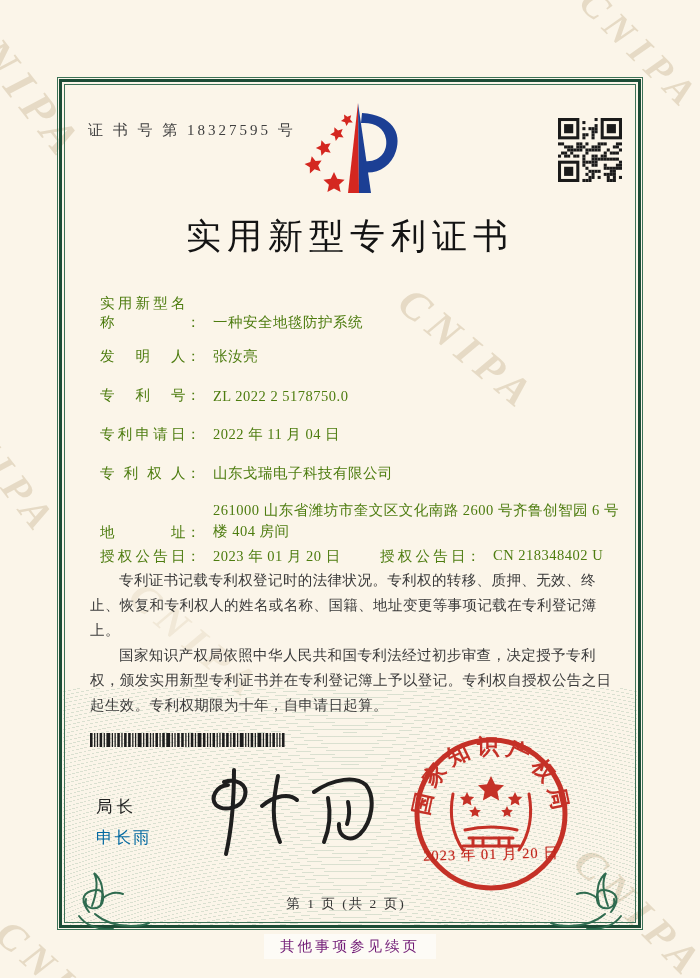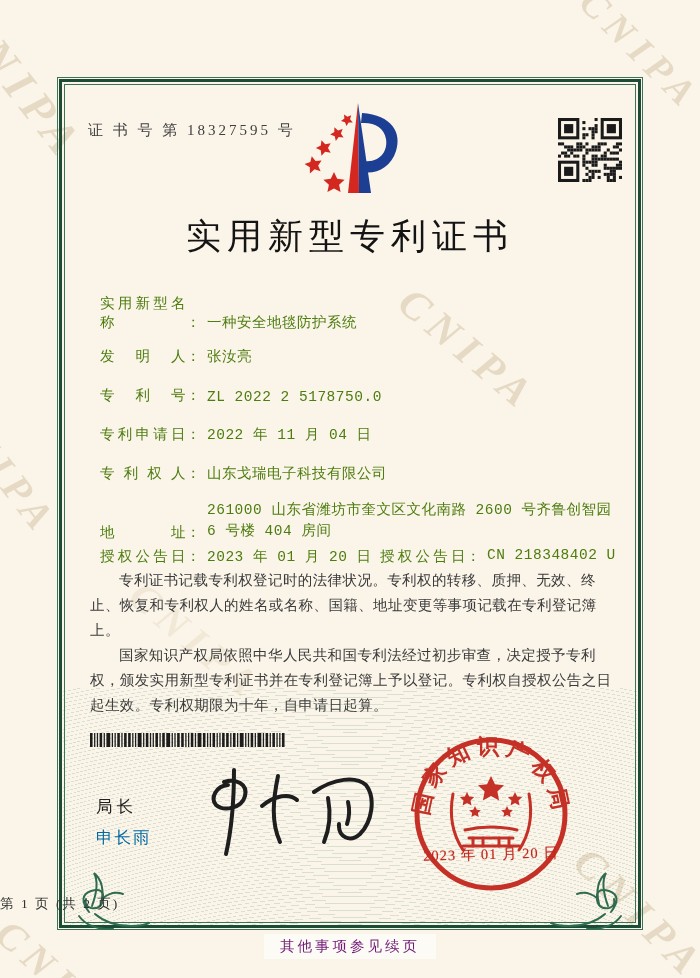--- a/index.html
+++ b/index.html
@@ -51,21 +51,21 @@
   .qr{position:absolute;left:558px;top:118px;width:64px;height:64px;}
 
   .title{position:absolute;left:0;top:213px;width:700px;text-align:center;
     font-size:35px;font-weight:normal;color:#141414;letter-spacing:6px;}
 
   
   .frow{position:absolute;left:100px;width:530px;font-size:14.5px;color:#4d7c0f;
     display:flex;align-items:flex-end;letter-spacing:.5px;}
   .f-label{display:inline-block;width:86px;text-align:justify;text-align-last:justify;flex:none;}
   .f-colon{flex:none;}
-  .f-value{margin-left:6px;font-family:Liberation Mono, monospace;}
+  .f-value{margin-left:12px;}
   .r1{top:294px}.r2{top:347px}.r3{top:386px}.r4{top:425px}.r5{top:464px}
   .r6{top:500px}.r6 .f-value{width:412px;line-height:21px;}
   .r7{top:547px}
   .pair-b{position:absolute;left:280px;top:0;display:flex;}
 
   
   .body-text{position:absolute;left:90px;top:568px;width:522px;
     font-size:14.5px;line-height:25px;color:#3a3a3a;letter-spacing:.4px;}
   .body-text p{margin:0;text-indent:2em;}
 
@@ -80,21 +80,21 @@
     letter-spacing:2px;color:#0369a1;}
   .signature{position:absolute;left:190px;top:760px;width:185px;height:105px;}
 
   
   .seal{position:absolute;left:411px;top:734px;width:160px;height:160px;opacity:.95;}
   .seal-date{position:absolute;left:409px;top:845px;width:164px;text-align:center;
     font-size:14.5px;color:#c3271d;letter-spacing:1px;transform:rotate(-1.5deg);
     text-shadow:0 0 1px rgba(195,39,29,.4);}
 
   
-  .page-num{position:absolute;left:0;top:895px;width:692px;
+  .page-num{position:absolute;left:0;top:895px;width:692px;text-align:center;
     font-size:13.5px;color:#333;letter-spacing:2px;}
   .cont-note{position:absolute;left:0;top:934px;width:700px;text-align:center;}
   .cont-note span{display:inline-block;background:rgba(255,255,255,.6);
     padding:3px 16px;font-size:14.5px;color:#701a75;letter-spacing:3px;}
 </style>
 </head>
 <body>
 
 <div class="page">
 

